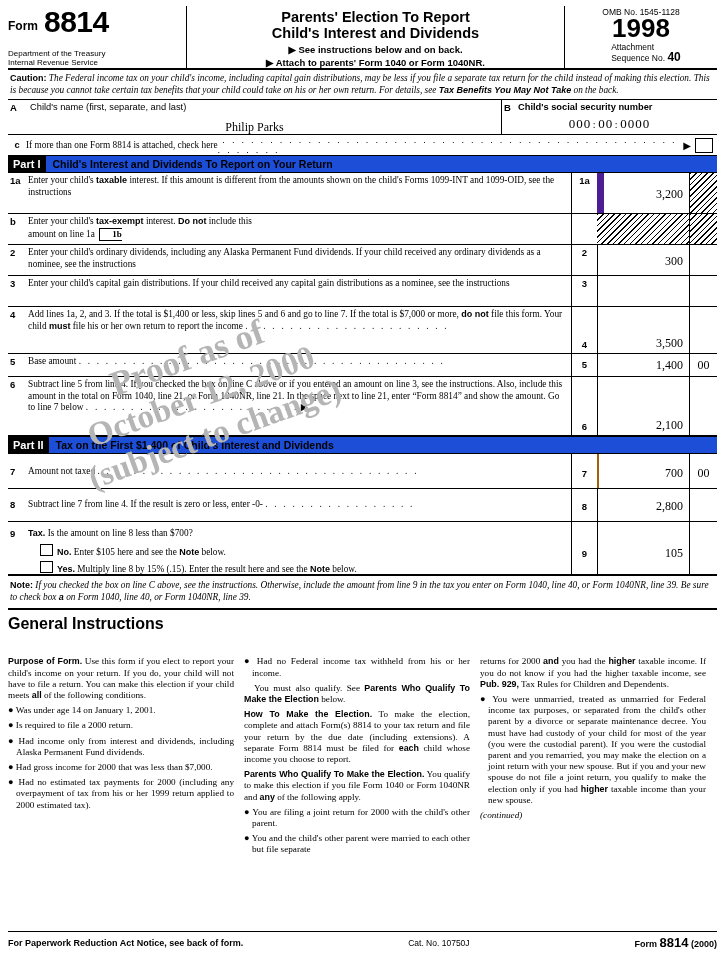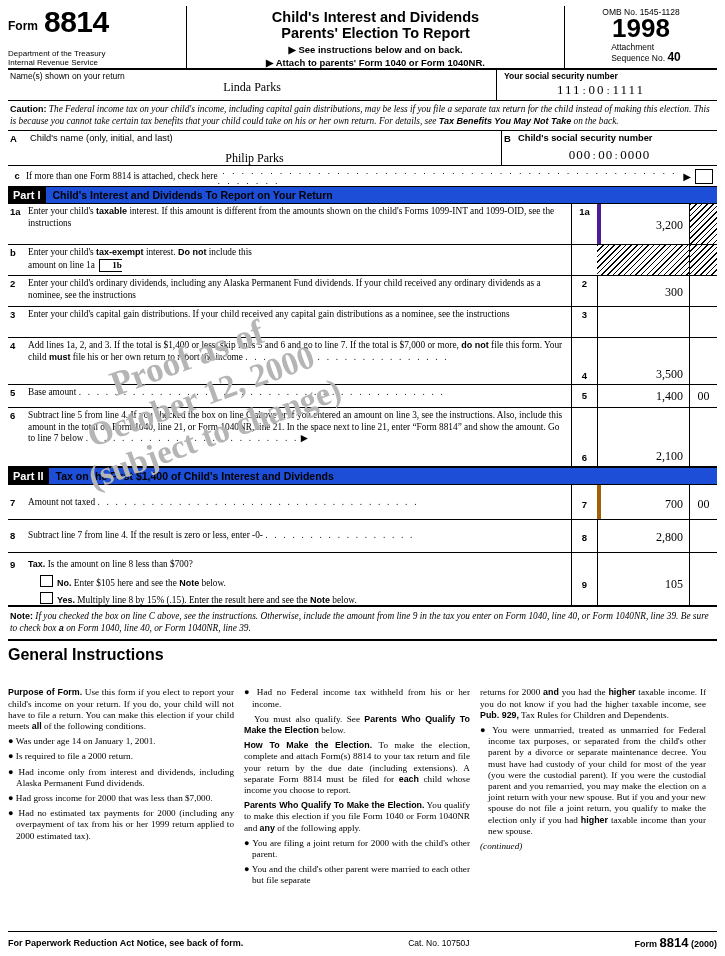--- a/index.html
+++ b/index.html
@@ -423,59 +423,47 @@
   <div class="hdr">
     <div class="hdr-left">
       <div class="form-line">
         <span class="form-word">Form</span>
         <span class="form-num">8814</span>
       </div>
       <div class="dept" style="white-space:pre-line;">Department of the Treasury
 Internal Revenue Service</div>
     </div>
     <div class="hdr-mid">
+      <div class="title1">Parents' Election To Report</div>
       <div class="title1">Child's Interest and Dividends</div>
-      <div class="title1">Parents' Election To Report</div>
       <div class="title-sub">▶ See instructions below and on back.</div>
       <div class="title-sub" style="margin-top:1px;">▶ Attach to parents' Form 1040 or Form 1040NR.</div>
     </div>
     <div class="hdr-right">
       <div class="omb">OMB No. 1545-1128</div>
       <div class="year">1998</div>
       <div class="attach-wrap">
         <div class="attach">
           <div>Attachment</div>
           <div><span>Sequence No.</span>
             <span class="seqno">40</span></div>
         </div>
       </div>
     </div>
   </div>
 
-  <div class="namerow">
-    <div class="left">
-      <div class="lbl">Name(s) shown on your return</div>
-      <div class="fill" style="margin-top:-1px;">Linda Parks</div>
-    </div>
-    <div class="right">
-      <div class="lbl" style="font-weight:bold;">Your social security number</div>
-      <div class="ssn-boxes">
-        <span>111</span><span class="ssn-sep">:</span><span>00</span><span class="ssn-sep">:</span><span>1111</span>
-      </div>
-    </div>
-  </div>
 
   <div class="caution">
     <b>Caution:</b><i> The Federal income tax on your child's income, including capital gain distributions, may be less if you file a separate tax return for the child instead of making this election. This is because you cannot take certain tax benefits that your child could take on his or her own return. For details, see </i><b style="font-style:italic;">Tax Benefits You May Not Take</b><i> on the back.</i>
   </div>
 
   <div class="rowA">
     <div class="left">
       <span class="ltr">A</span>
-      <span class="a-lbl">Child's name (only, initial, and last)</span>
+      <span class="a-lbl">Child's name (first, separate, and last)</span>
       <div class="a-val">Philip Parks</div>
     </div>
     <div class="right">
       <span class="ltr">B</span>
       <span class="b-lbl" style="font-weight:bold; left:16px;">Child's social security number</span>
       <div class="b-val">
         <span>000</span><span class="ssn-sep">:</span><span>00</span><span class="ssn-sep">:</span><span>0000</span>
       </div>
     </div>
   </div>
@@ -492,21 +480,21 @@
     <div class="pnum">Part I</div>
     <div class="ptitle">Child's Interest and Dividends To Report on Your Return</div>
   </div>
 
   <div class="lines">
 
     <div class="lrow" style="height:40px;">
       <div class="lnum">1a</div>
       <div class="ltext">Enter your child's <b>taxable</b> interest. If this amount is different from the amounts shown on the child's Forms 1099-INT and 1099-OID, see the instructions</div>
       <div class="boxnum">1a</div>
-      <div class="amt" style="border-left:4px solid #4c1d95; padding-top:14px;">3,200</div>
+      <div class="amt" style="border-left:7px solid #4c1d95; padding-top:14px;">3,200</div>
       <div class="cents shaded"></div>
     </div>
 
     <div class="lrow" style="height:30px;">
       <div class="lnum">b</div>
       <div class="ltext">Enter your child's <b>tax-exempt</b> interest. <b>Do not</b> include this<br>amount on line 1a<span class="subbox">1b</span></div>
       <div class="boxnum" style="border-left:1px solid #000;"></div>
       <div class="amt shaded"></div>
       <div class="cents shaded"></div>
     </div>
@@ -556,21 +544,21 @@
     <div class="pnum">Part II</div>
     <div class="ptitle">Tax on the First $1,400 of Child's Interest and Dividends</div>
   </div>
 
   <div class="lines">
 
     <div class="lrow" style="height:34px;">
       <div class="lnum" style="padding-top:12px;">7</div>
       <div class="ltext" style="padding-top:12px;"><span>Amount not taxed</span> <span class="dotrow">. . . . . . . . . . . . . . . . . . . . . . . . . . . . . . . . . . . .</span></div>
       <div class="boxnum" style="padding-top:14px;">7</div>
-      <div class="amt" style="border-left:4px solid #a16207; padding-top:12px;">700</div>
+      <div class="amt" style="border-left:2px solid #a16207; padding-top:12px;">700</div>
       <div class="cents" style="padding-top:12px;">00</div>
     </div>
 
     <div class="lrow" style="height:32px;">
       <div class="lnum" style="padding-top:10px;">8</div>
       <div class="ltext" style="padding-top:10px;"><span>Subtract line 7 from line 4. If the result is zero or less, enter -0-</span> <span class="dotrow">. . . . . . . . . . . . . . . . .</span></div>
       <div class="boxnum" style="padding-top:12px;">8</div>
       <div class="amt" style="border-left:1px solid #000; padding-top:10px;">2,800</div>
       <div class="cents"></div>
     </div>

